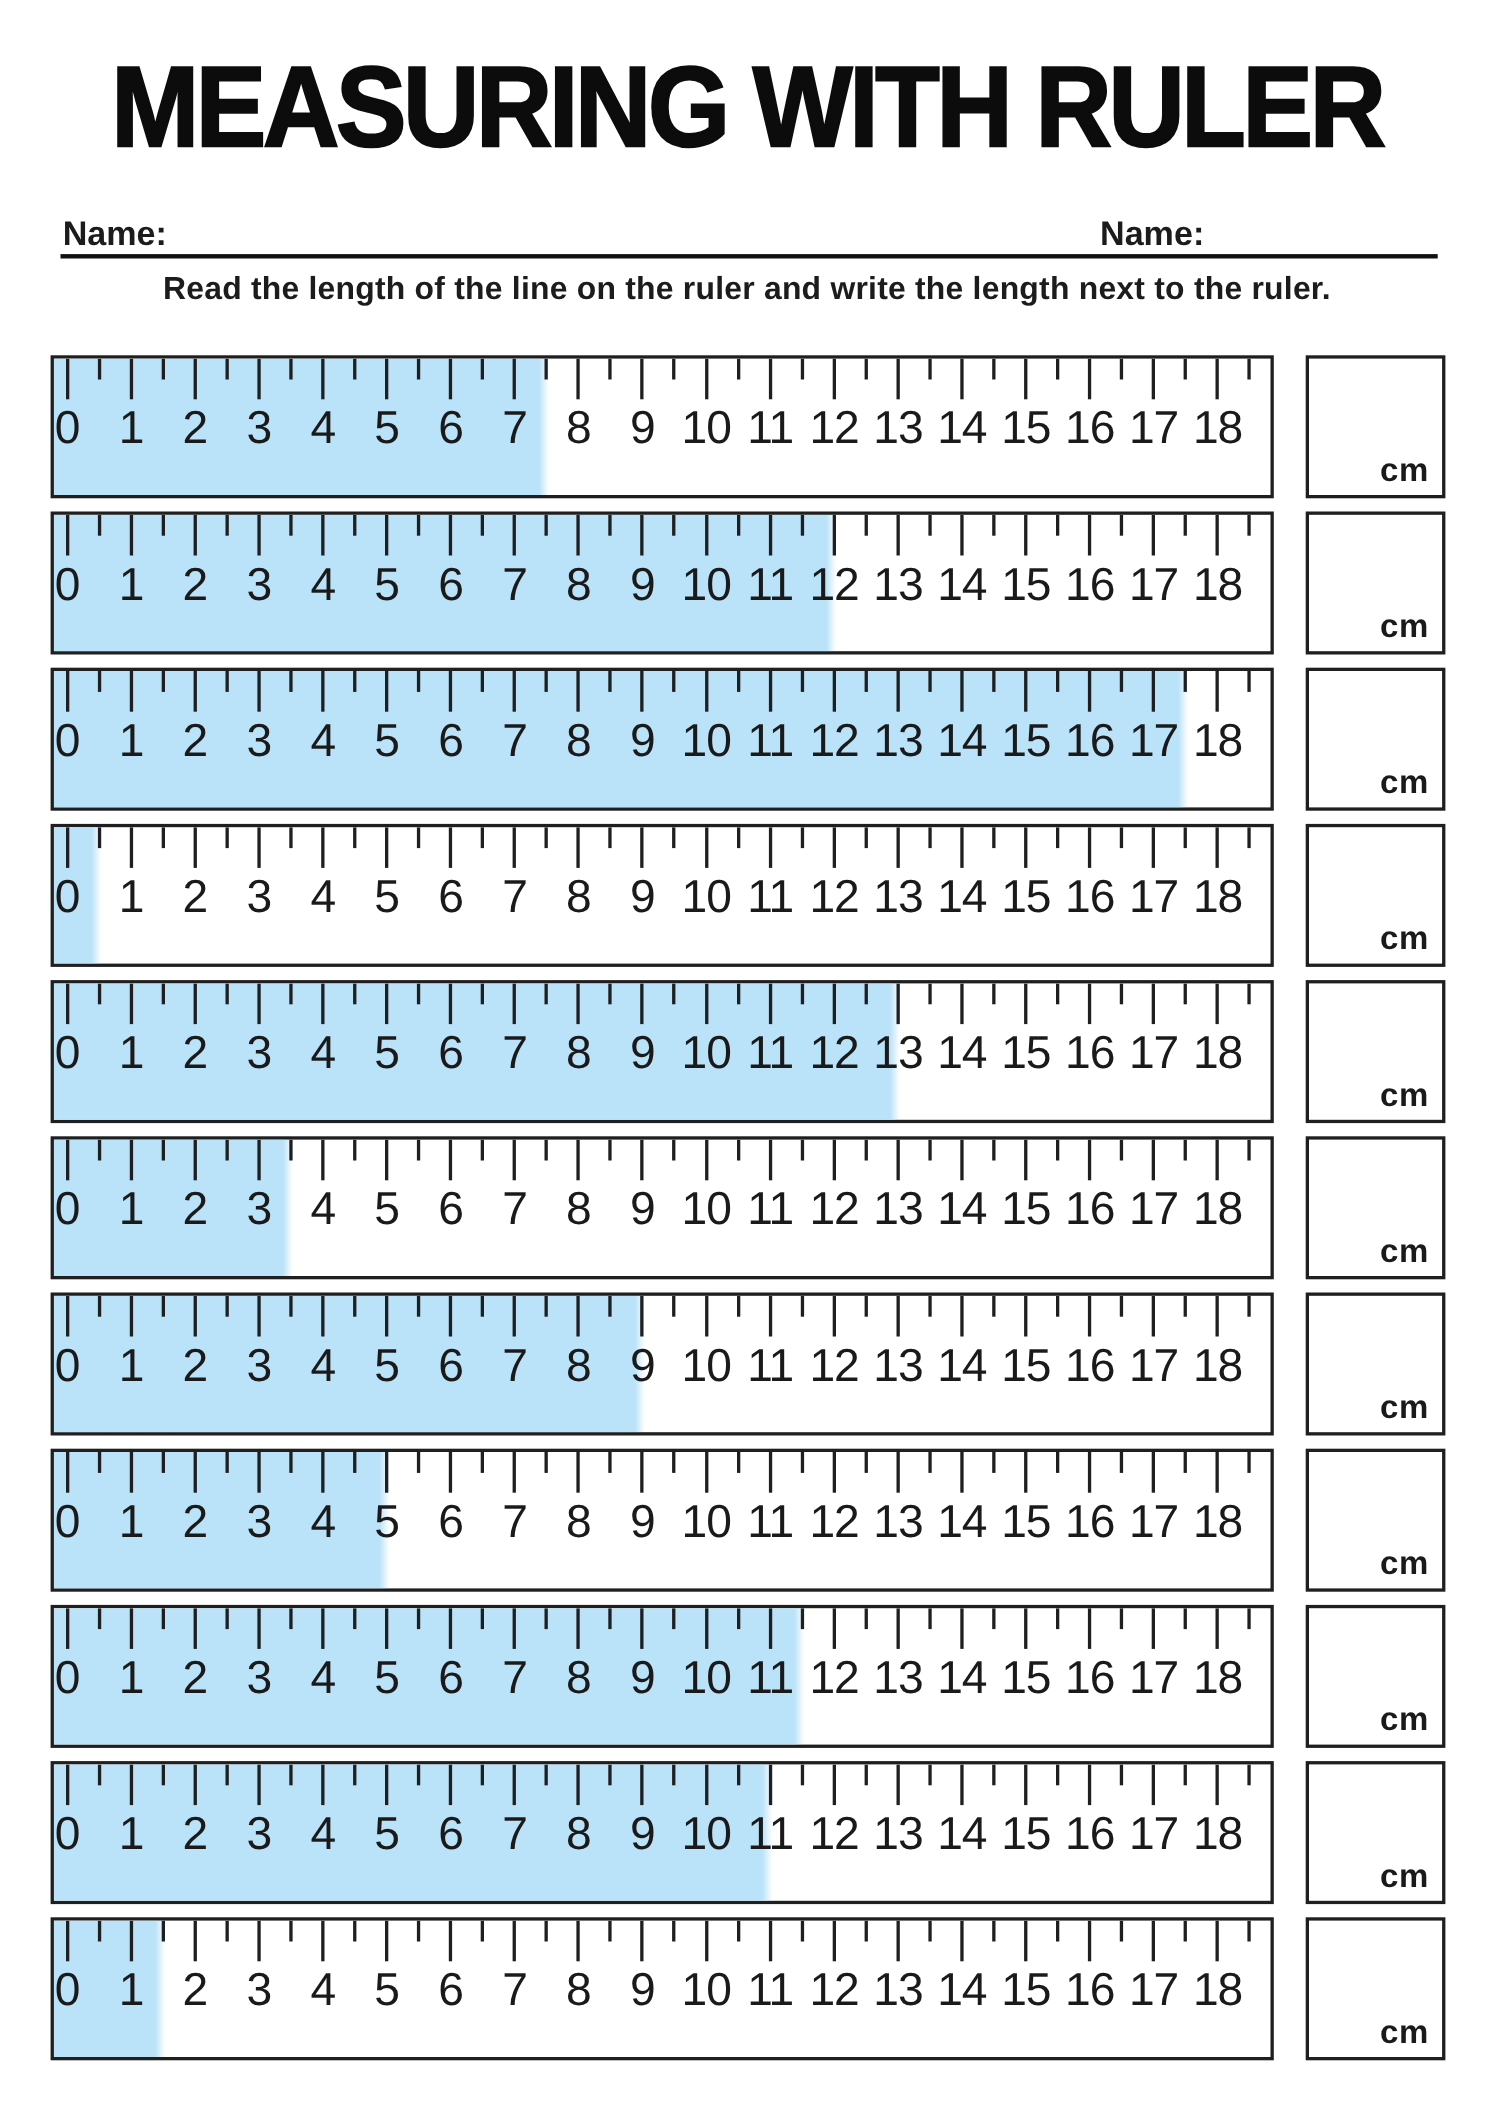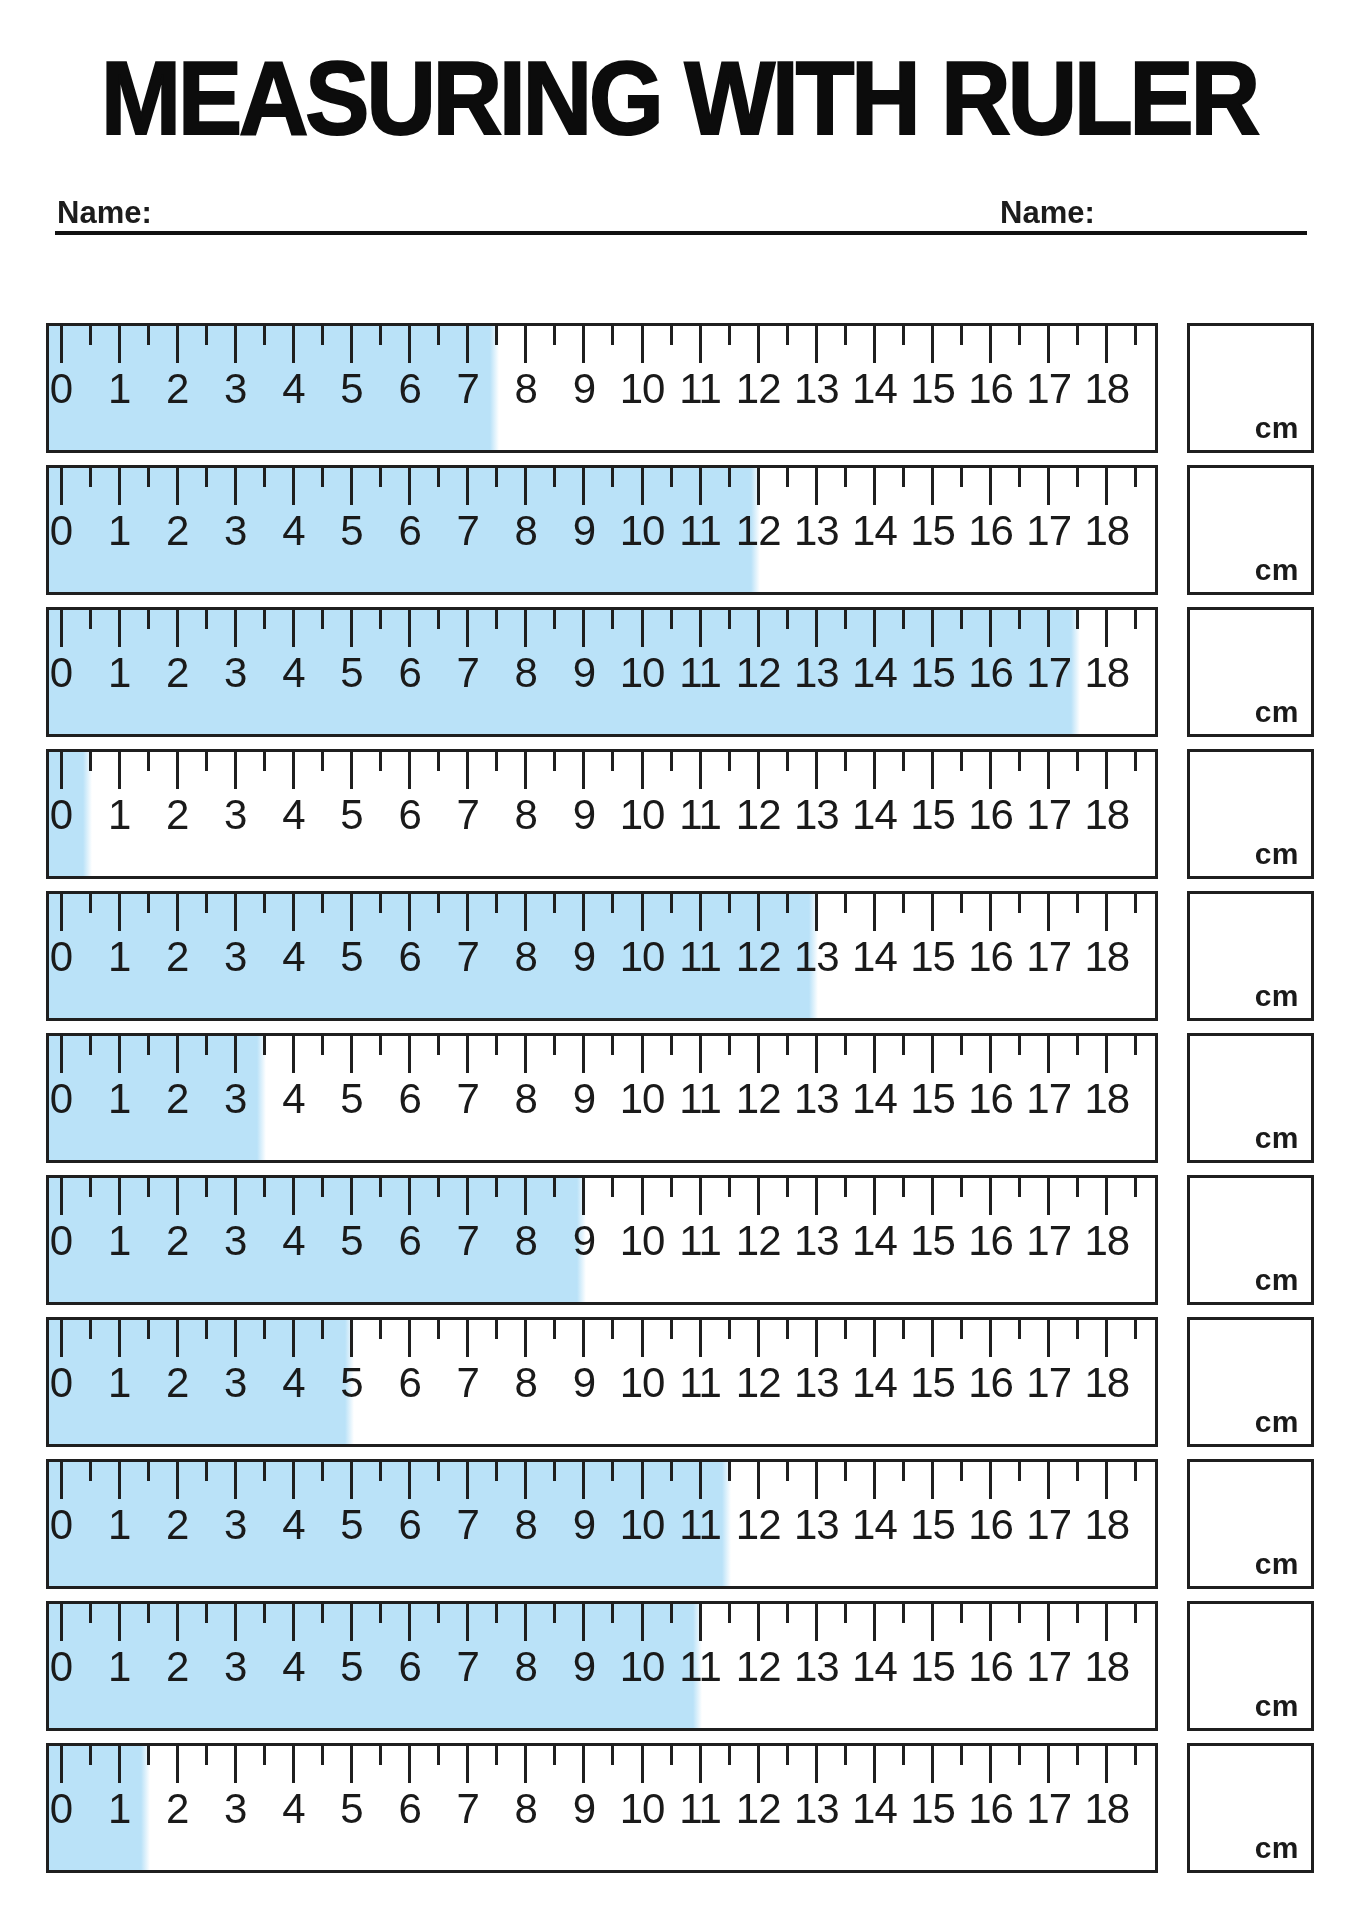--- a/index.html
+++ b/index.html
@@ -84,20 +84,21 @@
 
 <div class="sheet">
 
   <h1 class="title">MEASURING WITH RULER</h1>
 
   <div class="header-fields">
     <span class="name-label">Name:</span>
     <span class="date-label">Name:</span>
   </div>
 
+  <p class="instruction">Read the length of the line on the ruler and write the length next to the ruler.</p>
 
   <div class="rows" id="rows">
   <div class="row">
     <div class="ruler">
       <div class="shade" style="width: 449.75px;"></div>
       <div class="ticks">
             <div class="tick major" style="left: 10.5px;"></div>
             <div class="tick minor" style="left: 39.55px;"></div>
             <div class="tick major" style="left: 68.6px;"></div>
             <div class="tick minor" style="left: 97.65px;"></div>

